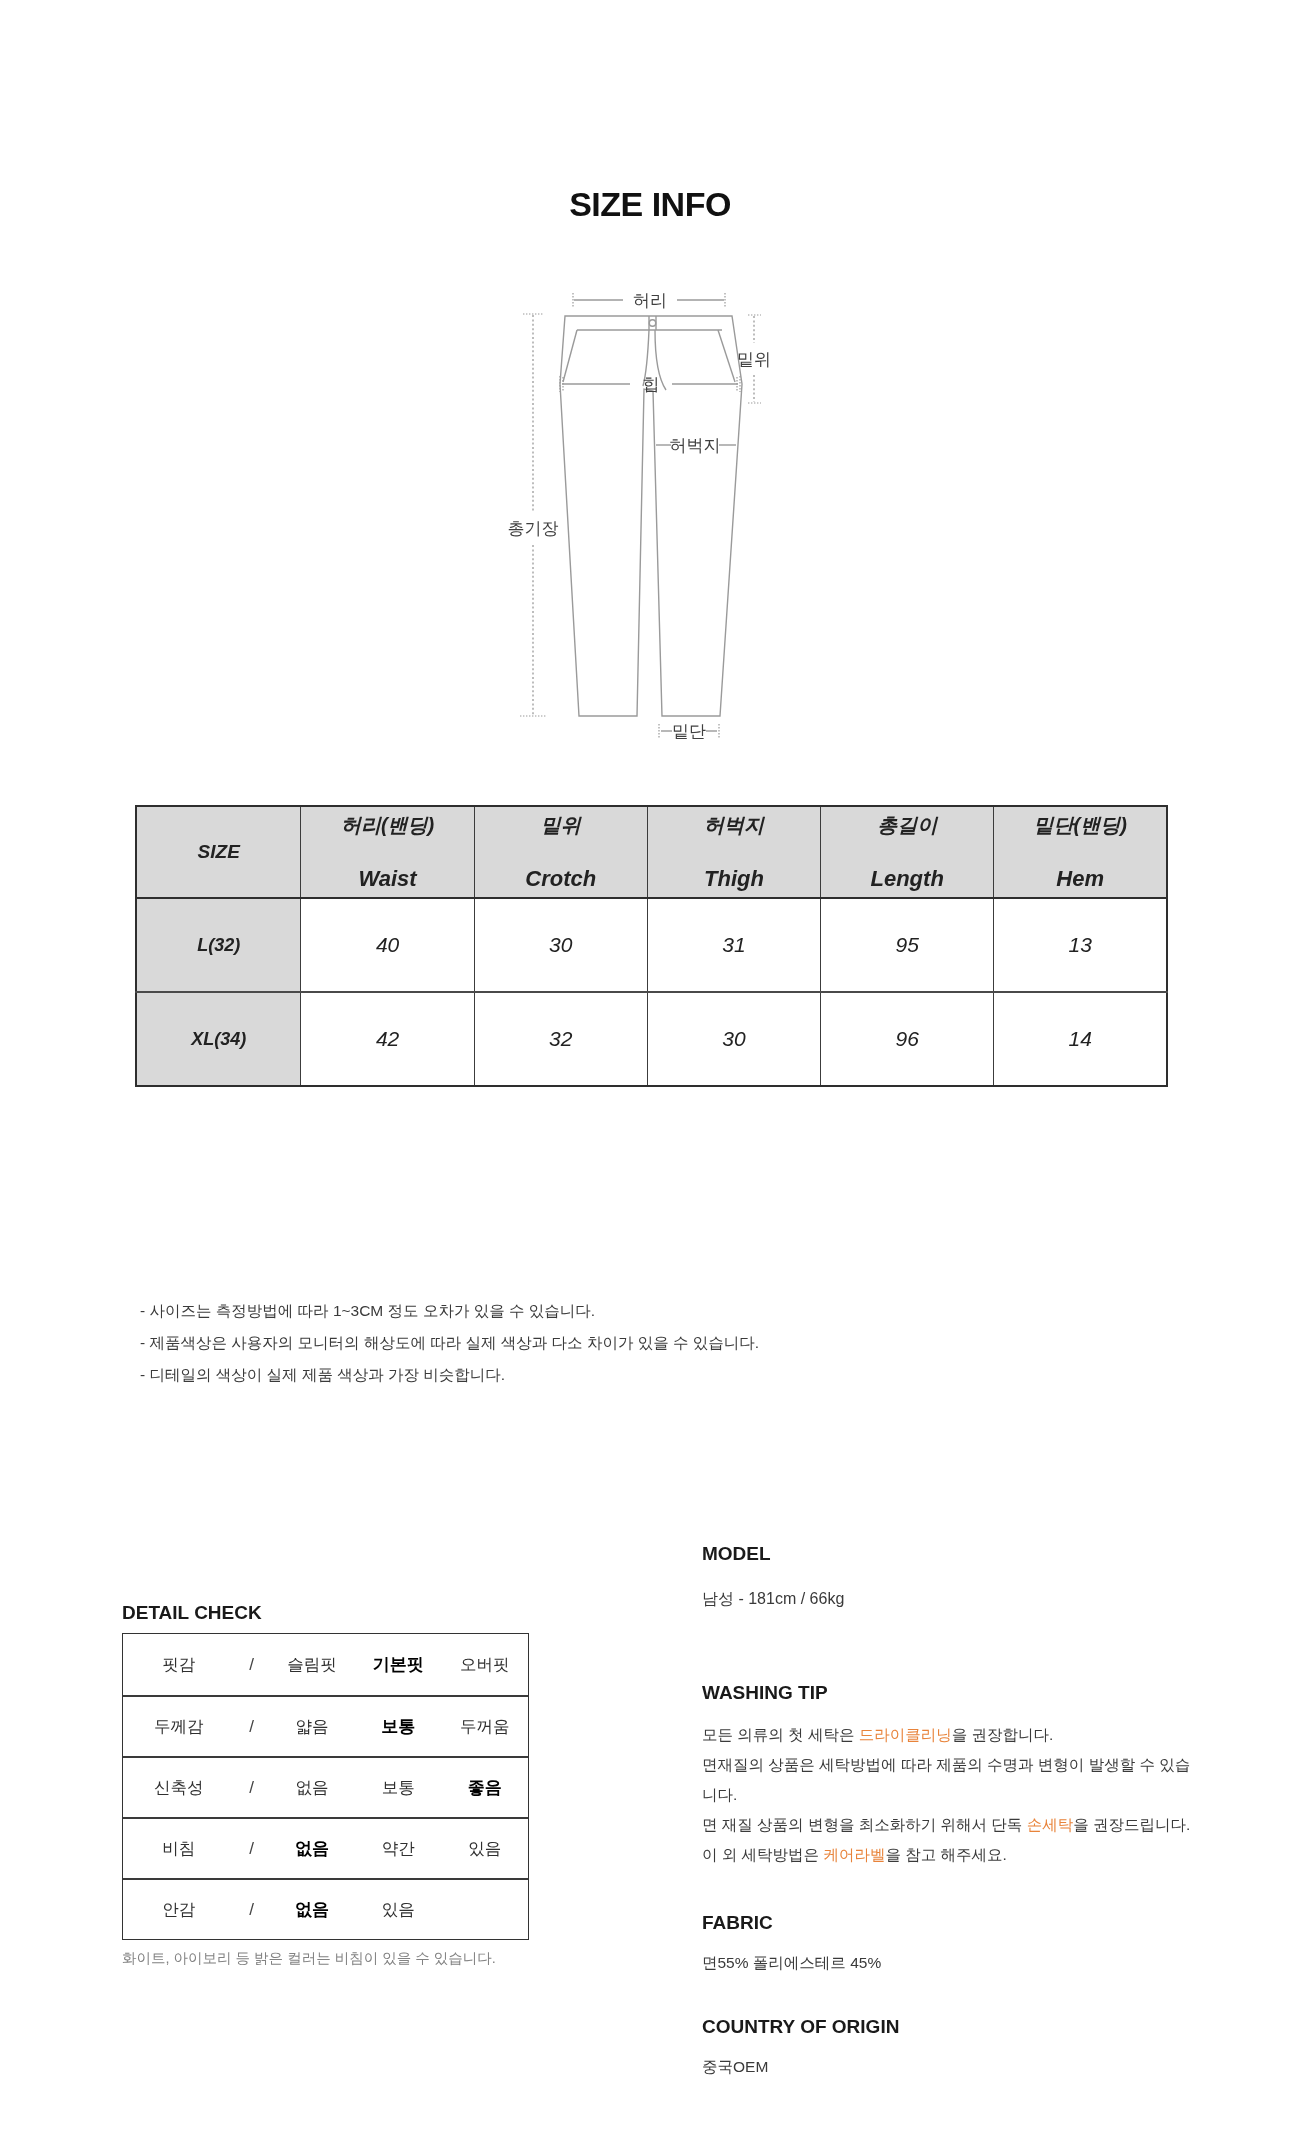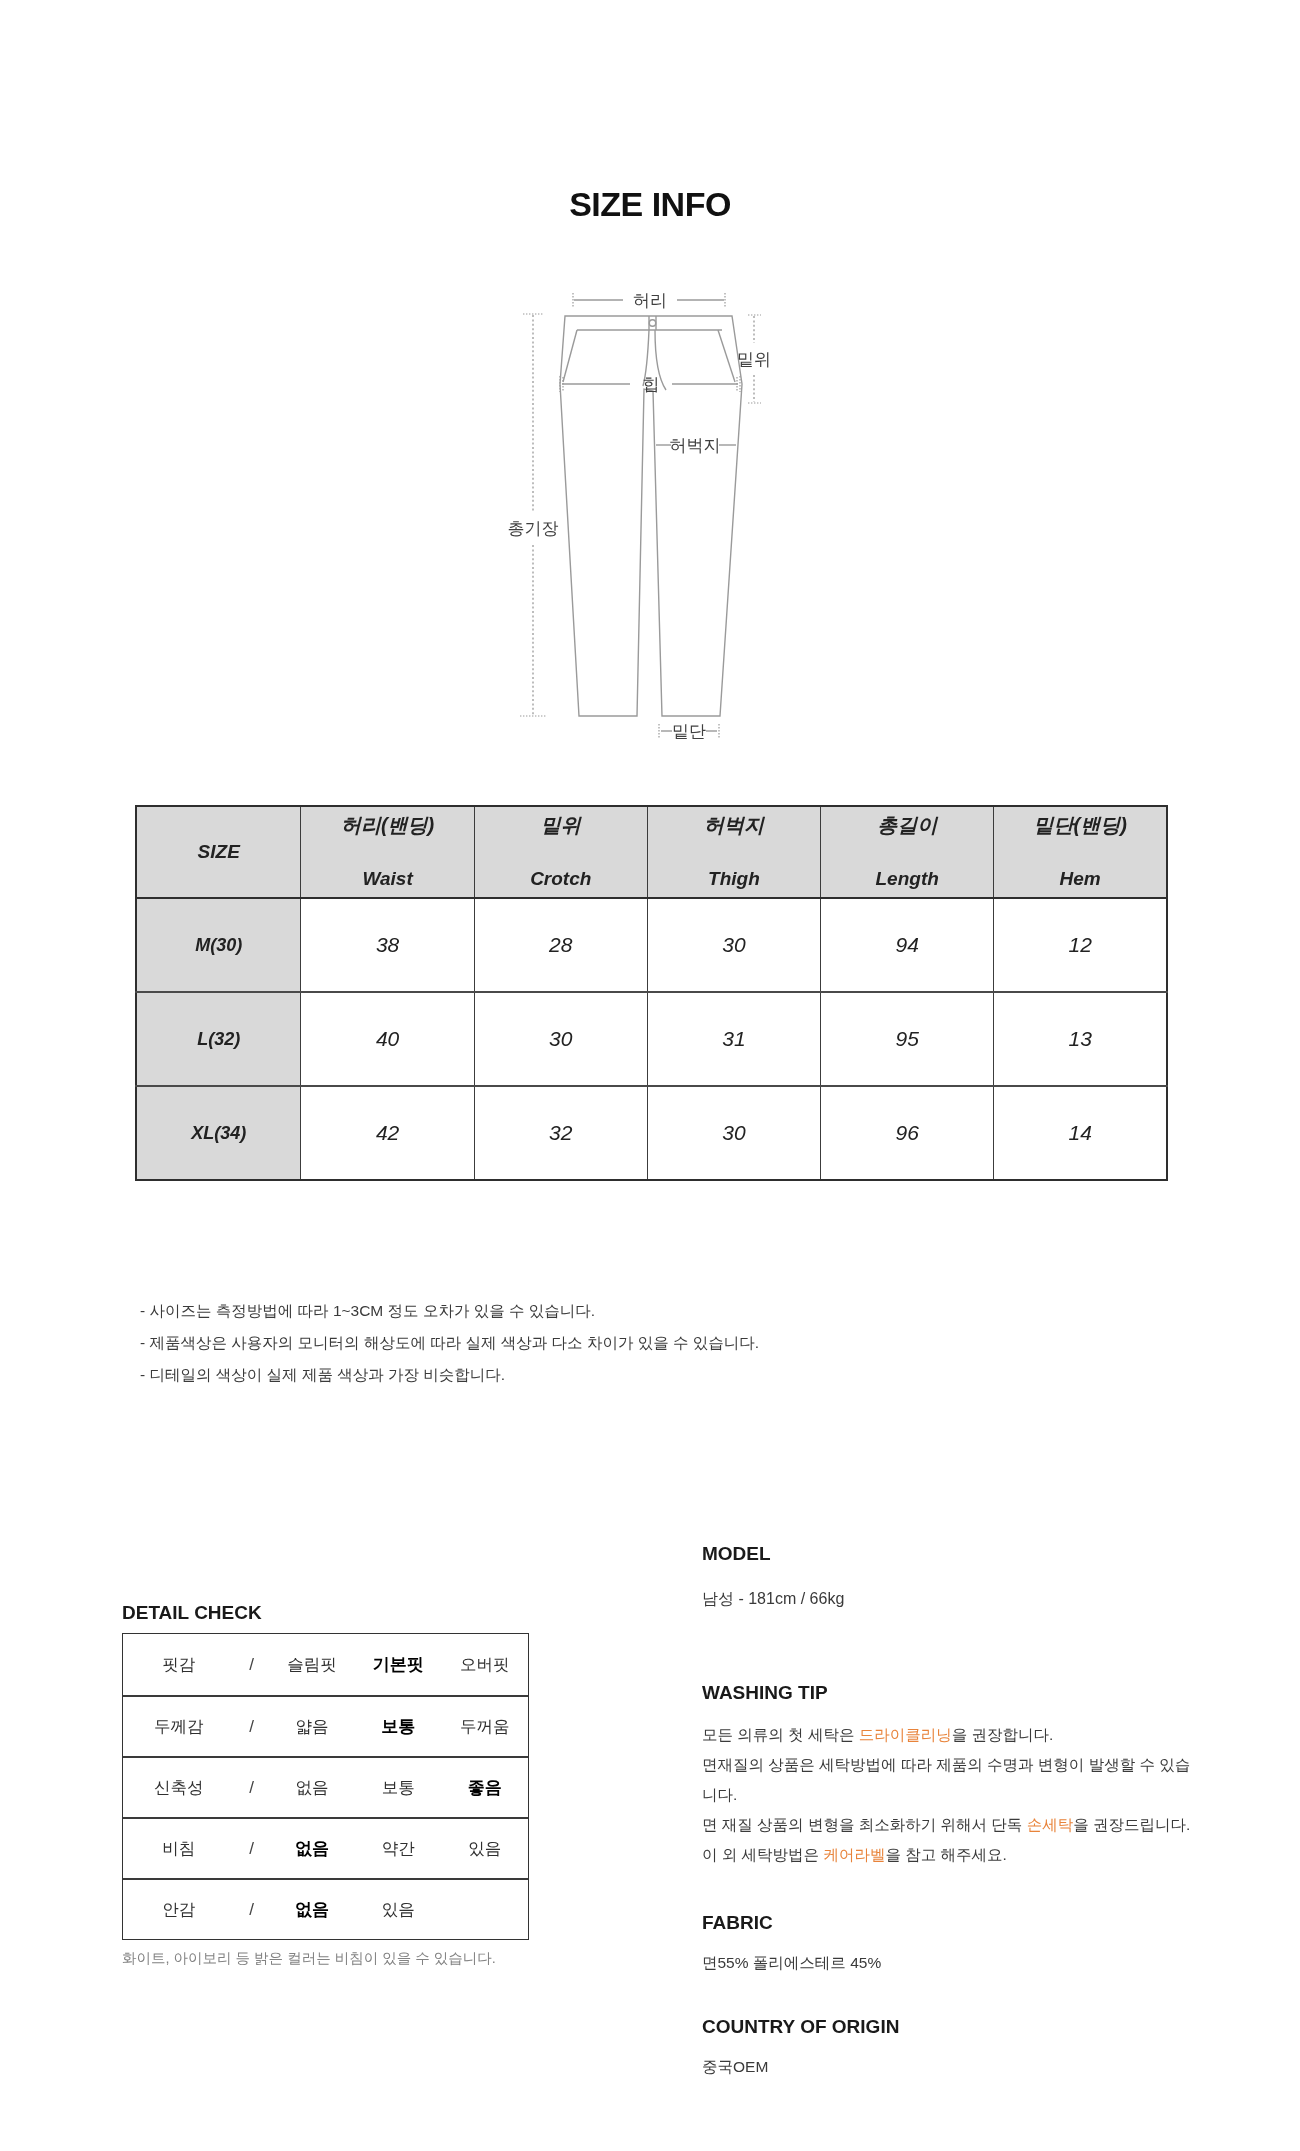--- a/index.html
+++ b/index.html
@@ -20,21 +20,21 @@
   table.size-table { position:absolute; left:135px; top:805px; width:1033px;
     border-collapse:collapse; table-layout:fixed; text-align:center;font-style:italic; }
   .size-table th, .size-table td { border:1px solid #3c3c3c; }
   .size-table { border:2px solid #2e2e2e; }
   .size-table thead th { border-bottom:2px solid #2e2e2e; }
   .size-table tbody tr { border-top:2px solid #4a4a4a; }
   .size-table thead tr { height:92px; }
   .size-table tbody tr { height:94px; }
   .size-table th { background:#d9d9d9; font-weight:600; color:#222; }
   .size-table .h-ko { font-size:20px; line-height:27px; }
-  .size-table .h-en { font-size:19px; line-height:27px;margin-top:26px; }
+  .size-table .h-en { font-size:22px; line-height:27px;margin-top:26px; }
   .size-table .h-size { font-size:19px; font-weight:700; }
   .size-table tbody th { font-size:18px; font-weight:700; }
   .size-table td { background:#fff; font-size:21px; font-weight:400; color:#222; }
 
   .notes { position:absolute; left:140px; top:1295px; }
   .notes p { font-size:15.5px; line-height:32px; color:#3a3a3a; }
 
   .detail-title { position:absolute; left:122px; top:1602px; font-size:19px; font-weight:700; color:#1a1a1a; }
   .detail-table { position:absolute; left:122px; top:1633px; width:407px; border:1px solid #333; }
   .detail-row { display:grid; grid-template-columns:27.5% 8.5% 21.3% 21.3% 21.4%;
@@ -145,28 +145,20 @@
             <div class="h-ko">총길이</div>
             <div class="h-en">Length</div>
           </th>
         <th>
             <div class="h-ko">밑단(밴딩)</div>
             <div class="h-en">Hem</div>
           </th>
       </tr>
     </thead>
     <tbody>
-      <tr>
-        <th>M(30)</th>
-        <td>38</td>
-        <td>28</td>
-        <td>30</td>
-        <td>94</td>
-        <td>12</td>
-      </tr>
       <tr>
         <th>L(32)</th>
         <td>40</td>
         <td>30</td>
         <td>31</td>
         <td>95</td>
         <td>13</td>
       </tr>
       <tr>
         <th>XL(34)</th>

